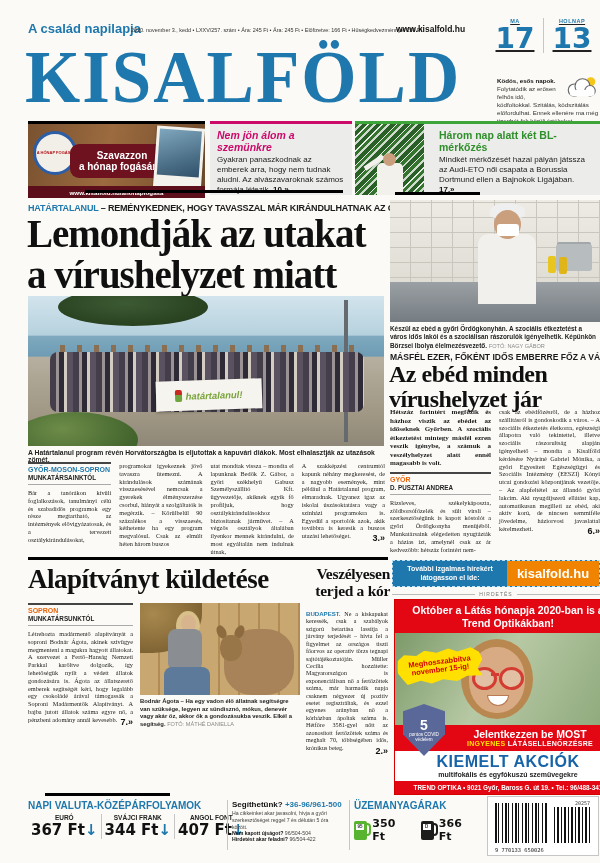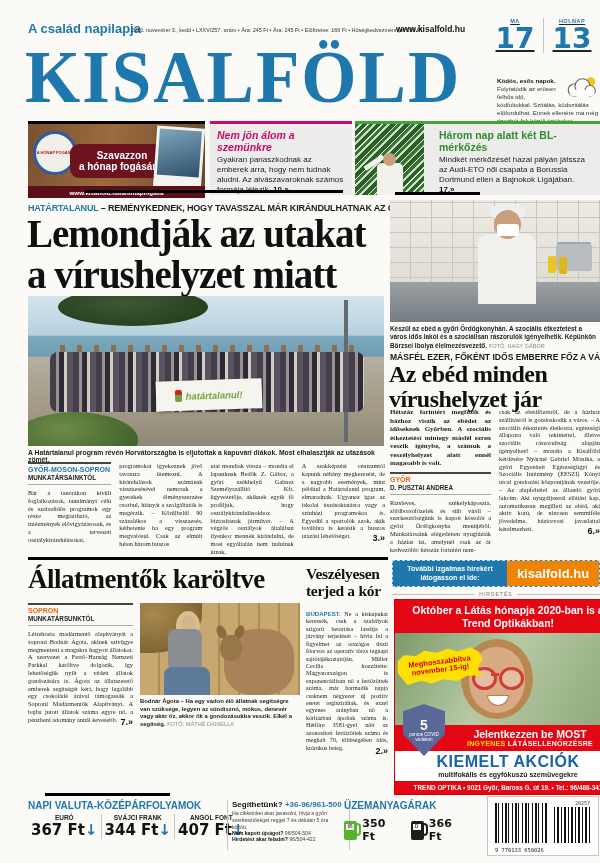--- a/index.html
+++ b/index.html
@@ -117,21 +117,21 @@
   .dp-head{position:absolute;left:41px;top:12px;width:15px;height:17px;background:#d8b48e;border-radius:50%;}
   .dp-body{position:absolute;left:28px;top:26px;width:34px;height:42px;background:#8a8d92;border-radius:8px;}
   .dp-legs{position:absolute;left:24px;bottom:0;width:46px;height:28px;background:#5d7a9a;border-radius:8px 8px 0 0;}
   .dp-deer{position:absolute;right:6px;top:26px;width:70px;height:66px;background:#a8835a;border-radius:45% 40% 40% 40%;}
   .dp-deerhead{position:absolute;right:58px;top:32px;width:22px;height:26px;background:#997648;border-radius:45%;}
   .dp-ear1,.dp-ear2{position:absolute;width:9px;height:14px;background:#8d6b3f;border-radius:50%;top:22px;}
   .dp-ear1{right:74px;transform:rotate(-25deg);}
   .dp-ear2{right:56px;transform:rotate(25deg);}
   .caption-deer{width:160px;font:700 5.9px "Liberation Sans",sans-serif;color:#222;line-height:1.3;margin-top:3px;}
   
-  .headline-virus{left:306px;top:565px;width:84px;font:600 15.5px "Liberation Serif",serif;color:#101010;line-height:1.12;letter-spacing:-.3px;}
+  .headline-virus{left:306px;top:565px;width:84px;font:600 15.5px "Liberation Serif",serif;color:#101010;line-height:1.12;letter-spacing:-.3px;text-align:right;}
   .virus-body{left:306px;top:610px;width:82px;font:400 6.1px "Liberation Serif",serif;line-height:1.22;text-align:justify;color:#1c1c1c;}
   .virus-lead{font:700 6.1px "Liberation Sans",sans-serif;color:#1f78ad;}
   
   .webbanner{left:392px;top:560px;width:208px;height:27px;background:#1f78ad;display:flex;align-items:stretch;box-sizing:border-box;border:1px dashed #bfe0f2;}
   .wb-text{flex:1;display:flex;align-items:center;justify-content:center;text-align:center;
            font:700 7px "Liberation Sans",sans-serif;color:#fff;line-height:1.25;padding:0 4px;}
   .wb-site{flex:0 0 92px;background:#f08300;display:flex;align-items:center;justify-content:center;
            font:800 13px "Liberation Sans",sans-serif;color:#fff;}
   .adlabel{left:392px;top:591px;width:208px;display:flex;align-items:center;gap:4px;
            font:400 5px "Liberation Sans",sans-serif;color:#777;letter-spacing:1px;}
@@ -175,21 +175,21 @@
   .cur-name{font:700 6.5px "Liberation Sans",sans-serif;color:#222;}
   .cur-val{font:800 15px "DejaVu Sans",sans-serif;color:#111;white-space:nowrap;}
   .cur-arrow{color:#1f78ad;font-weight:700;}
   .vdiv{width:1px;background:#c6c6c6;}
   .help{left:232px;top:800px;width:112px;}
   .help-title{font:700 8px "Liberation Sans",sans-serif;color:#111;}
   .help-title .ph{color:#1f78ad;}
   .help-body{font:400 5.2px "Liberation Sans",sans-serif;color:#444;line-height:1.3;margin-top:1px;}
   .help-line{font:400 5.2px "Liberation Sans",sans-serif;color:#444;}
   .help-line b{color:#111;}
-  .fuel{left:344px;top:800px;width:128px;}
+  .fuel{left:354px;top:800px;width:128px;}
   .fuel-title{font:700 10px "Liberation Sans",sans-serif;color:#1f78ad;}
   .fuel-row{display:flex;align-items:center;gap:5px;margin-top:6px;}
   .pump{position:relative;display:inline-block;width:15px;height:19px;border-radius:2px;}
   .pump.green{background:#58b32e;color:#58b32e;}
   .pump.black{background:#1d1d1b;color:#1d1d1b;}
   .pump-screen{position:absolute;left:2px;top:3px;width:8px;height:6px;background:#fff;
       font:700 4.5px "Liberation Sans",sans-serif;color:#333;text-align:center;line-height:6px;}
   .pump-hose{position:absolute;right:-4px;top:2px;width:4px;height:9px;border:2px solid currentColor;border-left:none;border-radius:0 4px 4px 0;}
   .fuel-price{font:800 11px "DejaVu Sans",sans-serif;color:#111;margin-right:8px;}
   .barcode{left:487px;top:796px;width:112px;height:60px;border:1px solid #c6c6c6;background:#fff;box-sizing:border-box;}
@@ -322,21 +322,21 @@
       </div>
       <span>Rizsleves, székelykáposzta, zöldborsófőzelék és sült virsli – szerkesztőségünk is kapott kóstolót a győri Ördögkonyha menüjéből. Munkatársaink elégedetten nyugtázták a házias ízt, amelynél csak az ár kedvezőbb: hétszáz forintért nem-</span>
     </div>
     <div class="col">
       <span>csak az ebédfőzésről, de a házhoz szállításról is gondoskodik a város. – A szociális étkeztetés életkorra, egészségi állapotra való tekintettel, illetve szociális rászorultság alapján igényelhető – mondta a Kisalföld kérdésére Nyáriné Gabriel Mónika, a győri Egyesített Egészségügyi és Szociális Intézmény (EESZI) Kónyi utcai gondozási központjának vezetője. – Az alapfeltétel az állandó győri lakcím. Aki nyugdíjszerű ellátást kap, automatikusan megilleti az ebéd, aki aktív korú, de nincsen semmiféle jövedelme, háziorvosi javaslattal kérelmezheti. </span><span class="bigref">6.»</span>
     </div>
   </div>
 
   <div class="abs rule" style="left:28px;top:557px;width:360px;"></div>
 
-  <div class="abs headline-animal">Állatmentők karöltve</div>
+  <div class="abs headline-animal">Alapítványt küldetése</div>
   <div class="abs animal-wrap">
     <div class="animal-flex">
       <div class="animal-left">
         <div class="byline">
           <div class="by-loc orange">SOPRON</div>
           <div class="by-auth">MUNKATÁRSUNKTÓL</div>
         </div>
         <span>Létrehozta madármentő alapítványát a soproni Bodnár Ágota, akinek szívügye megmenteni a magukra hagyott állatokat. A szervezet a Fertő–Hanság Nemzeti Parkkal karöltve dolgozik, így lehetőségük nyílt a védett állatok gondozására is. Ágota az állatszerető emberek segítségét kéri, hogy legalább egy csokoládé árával támogassák a Soproni Madármentők Alapítványt. A bajba jutott állatok száma egyre nő, a pénzbeni adomány annál kevesebb. </span><span class="bigref">7.»</span>
       </div>
       <div>

